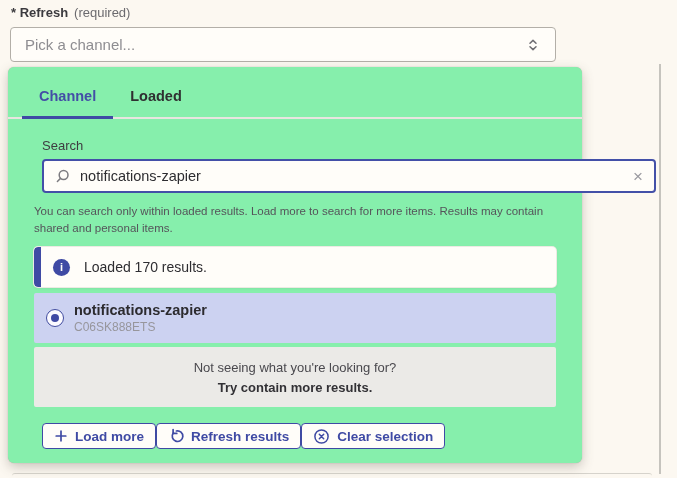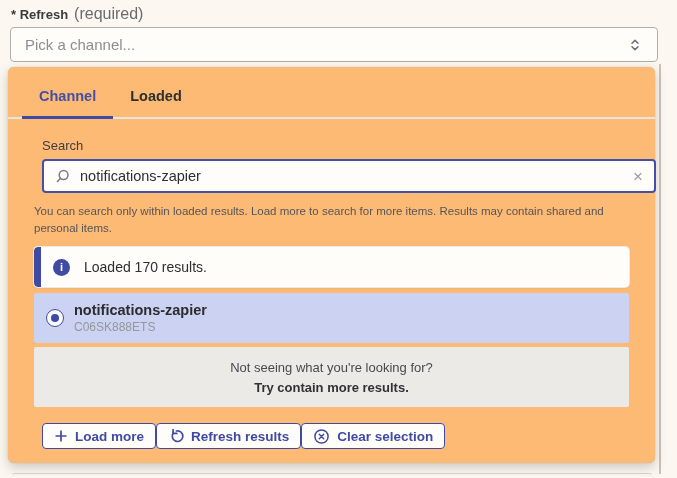--- a/index.html
+++ b/index.html
@@ -4,35 +4,35 @@
 <style>
   html,body{margin:0;padding:0;}
   body{
     width:677px;height:478px;overflow:hidden;position:relative;
     background:#fcf8f1;
     font-family:"Liberation Sans",sans-serif;
     -webkit-font-smoothing:antialiased;
   }
   
   .field-label{position:absolute;left:11px;top:5px;font-size:13px;font-weight:bold;color:#3b3a3e;}
-  .field-label .required{font-weight:normal;font-size:16px;color:#6b6a6e;margin-left:6px;}
+  .field-label .required{font-weight:normal;font-size:13px;color:#6b6a6e;margin-left:6px;}
   .select-box{
-    position:absolute;left:10px;top:27px;width:648px;height:35px;box-sizing:border-box;
+    position:absolute;left:10px;top:27px;width:546px;height:35px;box-sizing:border-box;
     background:#fffdf9;border:1px solid #b3afa8;border-radius:4px;
     display:flex;align-items:center;padding:0 14px;
   }
   .select-box .placeholder{font-size:15px;color:#8e8d91;flex:1;}
   .select-box svg{flex:0 0 auto;}
   
   .scroll-line{position:absolute;left:659px;top:64px;width:2px;height:410px;background:#b8b6b1;opacity:.8;}
   .next-field-edge{position:absolute;left:12px;top:473px;width:640px;height:10px;border-top:1px solid #d6d3cc;border-radius:3px 3px 0 0;}
   
   .panel{
-    position:absolute;left:8px;top:67px;width:647px;height:396px;box-sizing:border-box;
-    background:#fdba74;border-radius:6px;
+    position:absolute;left:8px;top:67px;width:574px;height:396px;box-sizing:border-box;
+    background:#86efac;border-radius:6px;
     box-shadow:0 0 1px rgba(60,55,50,.35),0 4px 12px rgba(90,80,70,.30);
   }
   .tabs{display:flex;align-items:flex-end;height:50px;padding-left:14px;border-bottom:2px solid #e8e5df;}
   .tab{position:relative;padding:0 17px 13px;font-size:14.5px;font-weight:bold;color:#2f2f31;cursor:pointer;}
   .tab.active{color:#434ea6;}
   .tab.active::after{content:"";position:absolute;left:0;right:0;bottom:-2px;height:3px;background:#3f4aa4;}
   .panel-body{padding:0 26px;}
   .search-label{margin:19px 0 0 8px;font-size:13px;color:#3e3d41;}
   .search-input{
     margin:6px 0 0 8px;width:614px;height:34px;box-sizing:border-box;

